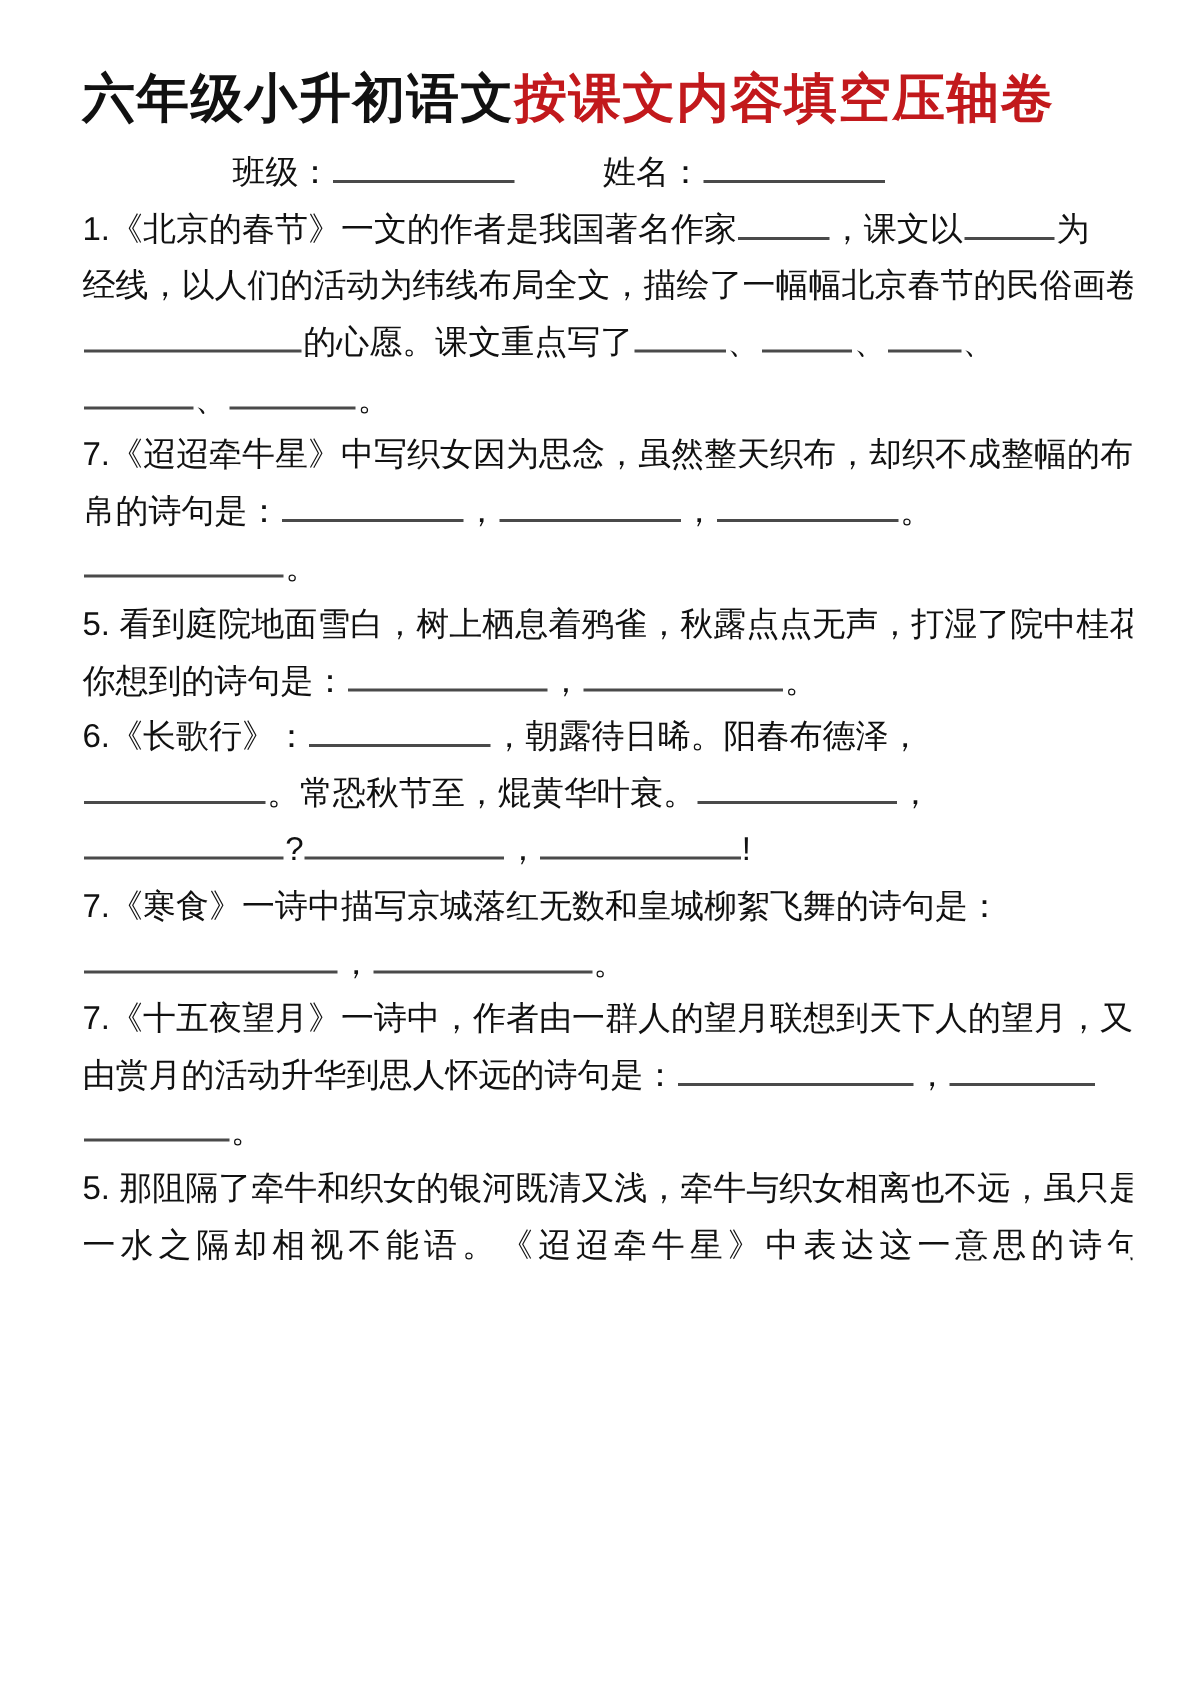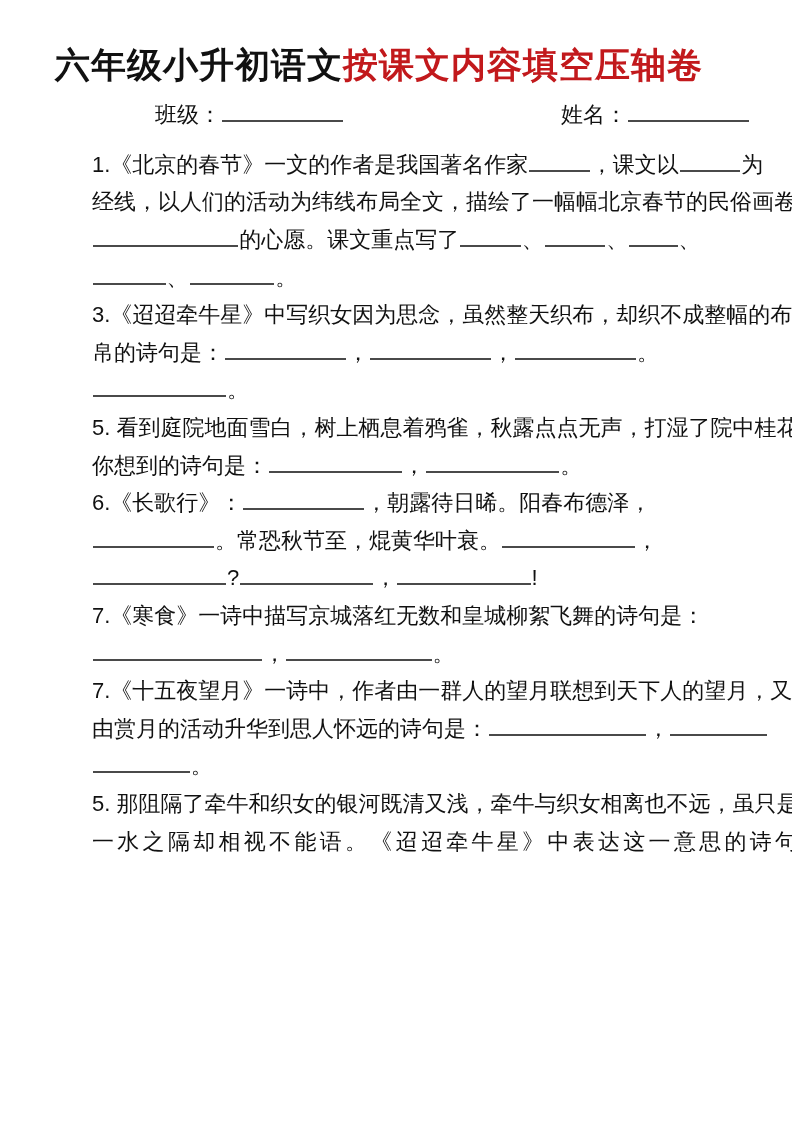--- a/index.html
+++ b/index.html
@@ -15,28 +15,28 @@
     text-align: left;
     font-size: 35px;
     font-weight: bold;
     letter-spacing: 1px;
     margin: 0 0 10px 0;
     white-space: nowrap;
   }
   .meta {
     display: flex;
     align-items: flex-end;
+    gap: 58px;
     padding-left: 100px;
     font-size: 22px;
     line-height: 30px;
-    margin-bottom: 16px;
+    margin-bottom: 4px;
     white-space: nowrap;
-    justify-content: space-between;
   }
-  .questions { width: 700px; margin-left: 37px; }
+  .questions { width: 700px; }
   .line {
     font-size: 22px;
     line-height: 37.6px;
     height: 37.6px;
     white-space: nowrap;
     overflow: hidden;
   }
   .line.spread { letter-spacing: 0.15em; }
   .blank {
     display: inline-block;
@@ -58,21 +58,21 @@
   </div>
 
   <div class="questions" id="questions">
       <div class="question">
         <div class="line">1.《北京的春节》一文的作者是我国著名作家<span class="blank" style="width: 2.75em;"></span>，课文以<span class="blank" style="width: 2.75em;"></span>为</div>
         <div class="line">经线，以人们的活动为纬线布局全文，描绘了一幅幅北京春节的民俗画卷，</div>
         <div class="line"><span class="blank" style="width: 6.6em;"></span>的心愿。课文重点写了<span class="blank" style="width: 2.75em;"></span>、<span class="blank" style="width: 2.75em;"></span>、<span class="blank" style="width: 2.2em;"></span>、</div>
         <div class="line"><span class="blank" style="width: 3.3em;"></span>、<span class="blank" style="width: 3.85em;"></span>。</div>
       </div>
       <div class="question">
-        <div class="line">3.《迢迢牵牛星》中写织女因为思念，虽然整天织布，却织不成整幅的布</div>
+        <div class="line">7.《迢迢牵牛星》中写织女因为思念，虽然整天织布，却织不成整幅的布</div>
         <div class="line">帛的诗句是：<span class="blank" style="width: 5.5em;"></span>，<span class="blank" style="width: 5.5em;"></span>，<span class="blank" style="width: 5.5em;"></span>。</div>
         <div class="line"><span class="blank" style="width: 6.05em;"></span>。</div>
       </div>
       <div class="question">
         <div class="line">5. 看到庭院地面雪白，树上栖息着鸦雀，秋露点点无声，打湿了院中桂花，</div>
         <div class="line">你想到的诗句是：<span class="blank" style="width: 6.05em;"></span>，<span class="blank" style="width: 6.05em;"></span>。</div>
       </div>
       <div class="question">
         <div class="line">6.《长歌行》：<span class="blank" style="width: 5.5em;"></span>，朝露待日晞。阳春布德泽，</div>
         <div class="line"><span class="blank" style="width: 5.5em;"></span>。常恐秋节至，焜黄华叶衰。<span class="blank" style="width: 6.05em;"></span>，</div>

